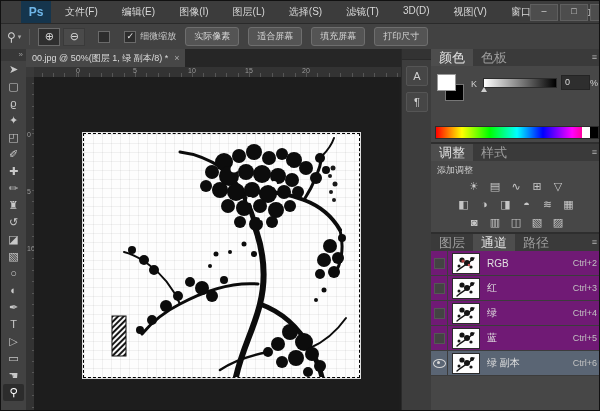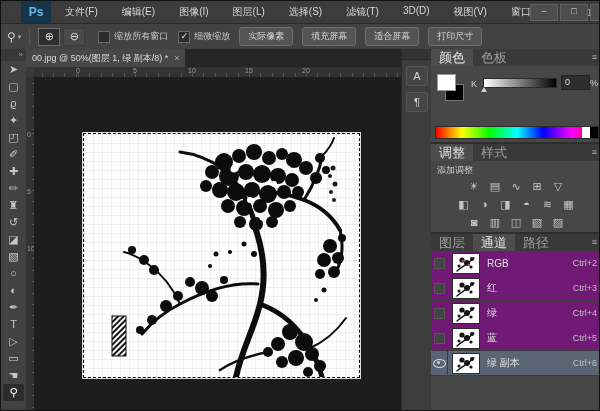--- a/index.html
+++ b/index.html
@@ -147,29 +147,28 @@
   <div class="optionsbar">
     <span class="toolchip">
       <span>⚲</span>
       <span class="caret">▾</span>
     </span>
     <span class="sep"></span>
     <button class="zbtn active">⊕</button>
     <button class="zbtn">⊖</button>
     <span class="cbgrp">
       <span class="cbox"></span>
-      <span class="cblbl">缩放所有窗口</span>
     </span>
     <span class="cbgrp">
       <span class="cbox">✓</span>
       <span class="cblbl">细微缩放</span>
     </span>
     <button class="obtn">实际像素</button>
+    <button class="obtn">适合屏幕</button>
     <button class="obtn">填充屏幕</button>
-    <button class="obtn">适合屏幕</button>
     <button class="obtn">打印尺寸</button>
   </div>
 
   <div class="toolbar">
     <div class="tb-head">»</div>
     <span class="tool">➤</span>
     <span class="tool">▢</span>
     <span class="tool">ϱ</span>
     <span class="tool">✦</span>
     <span class="tool">◰</span>

